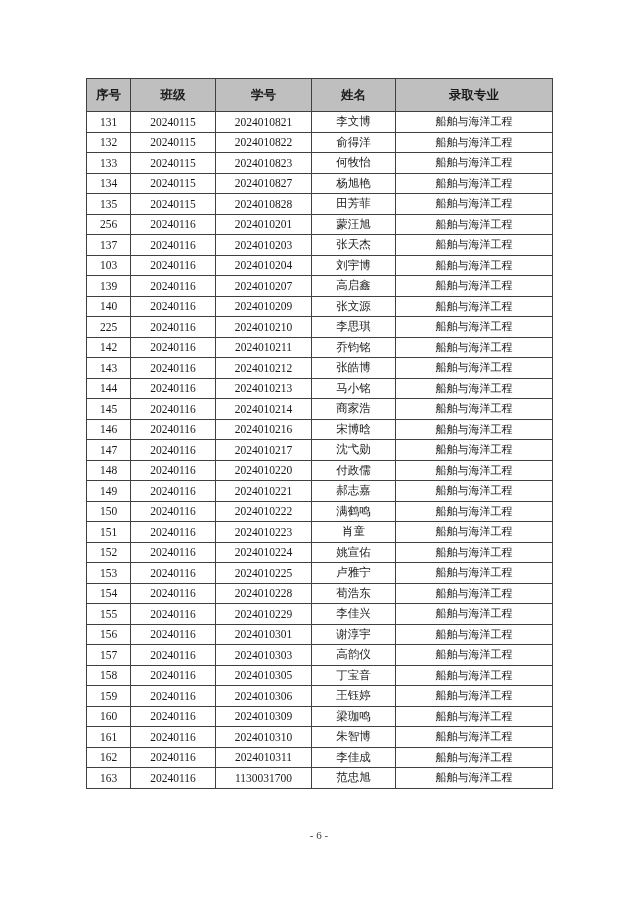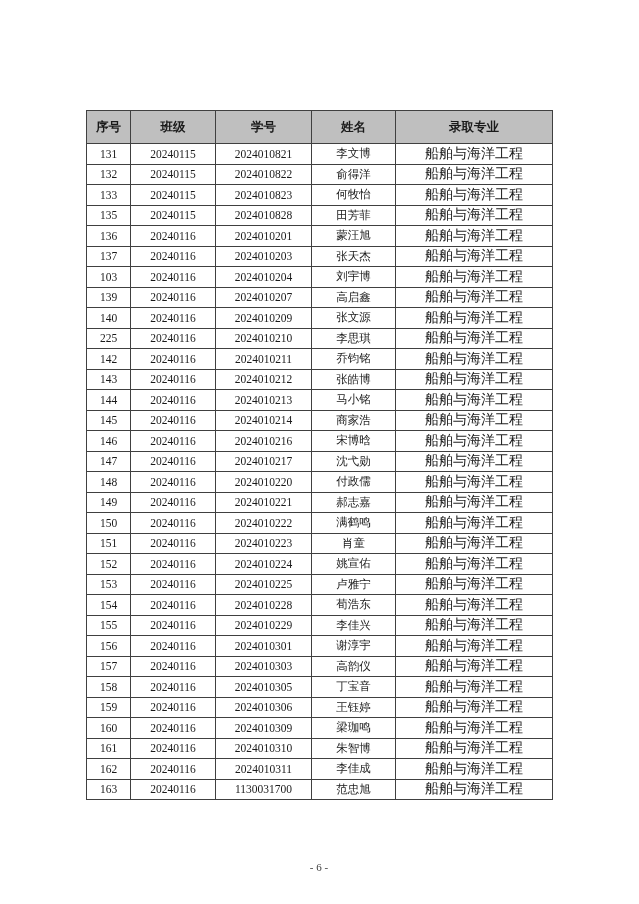--- a/index.html
+++ b/index.html
@@ -10,21 +10,21 @@
   }
   *{box-sizing:border-box;}
   html,body{margin:0;padding:0;}
   body{
     width:639px;height:904px;
     background:var(--page-bg);
     font-family:"Liberation Serif","DejaVu Serif",serif;
     color:var(--text-color);
     position:relative;
   }
-  .page{position:absolute;inset:0;background:var(--page-bg);margin-top:32px;}
+  .page{position:absolute;inset:0;background:var(--page-bg);}
   .table-wrap{position:absolute;left:86px;top:78px;}
   table{
     border-collapse:collapse;
     table-layout:fixed;
     width:466px;
   }
   col.c-seq{width:44px;}
   col.c-class{width:85px;}
   col.c-sid{width:96px;}
   col.c-name{width:84px;}
@@ -40,21 +40,21 @@
   th{
     height:33px;
     background:var(--header-bg);
     font-weight:bold;
     font-size:12.5px;
   }
   td{
     height:20.5px;
     font-size:11.5px;
   }
-  td.major{font-size:14px;}
+  td.major{font-size:11px;}
   .footer{
     position:absolute;
     left:86px;top:829px;
     width:466px;
     text-align:center;
     font-size:11px;
     color:#3d3d3d;
   }
 </style>
 </head>
@@ -95,28 +95,35 @@
             <td class="major">船舶与海洋工程</td>
           </tr>
           <tr>
             <td>133</td>
             <td>20240115</td>
             <td>2024010823</td>
             <td>何牧怡</td>
             <td class="major">船舶与海洋工程</td>
           </tr>
           <tr>
+            <td>134</td>
+            <td>20240115</td>
+            <td>2024010827</td>
+            <td>杨旭艳</td>
+            <td class="major">船舶与海洋工程</td>
+          </tr>
+          <tr>
             <td>135</td>
             <td>20240115</td>
             <td>2024010828</td>
             <td>田芳菲</td>
             <td class="major">船舶与海洋工程</td>
           </tr>
           <tr>
-            <td>136</td>
+            <td>256</td>
             <td>20240116</td>
             <td>2024010201</td>
             <td>蒙汪旭</td>
             <td class="major">船舶与海洋工程</td>
           </tr>
           <tr>
             <td>137</td>
             <td>20240116</td>
             <td>2024010203</td>
             <td>张天杰</td>

